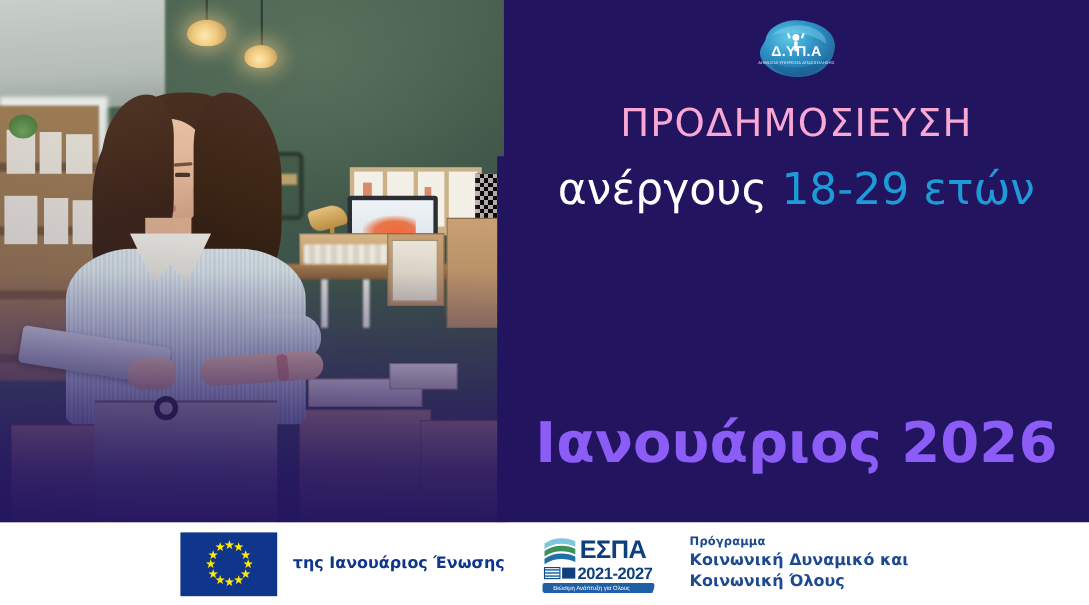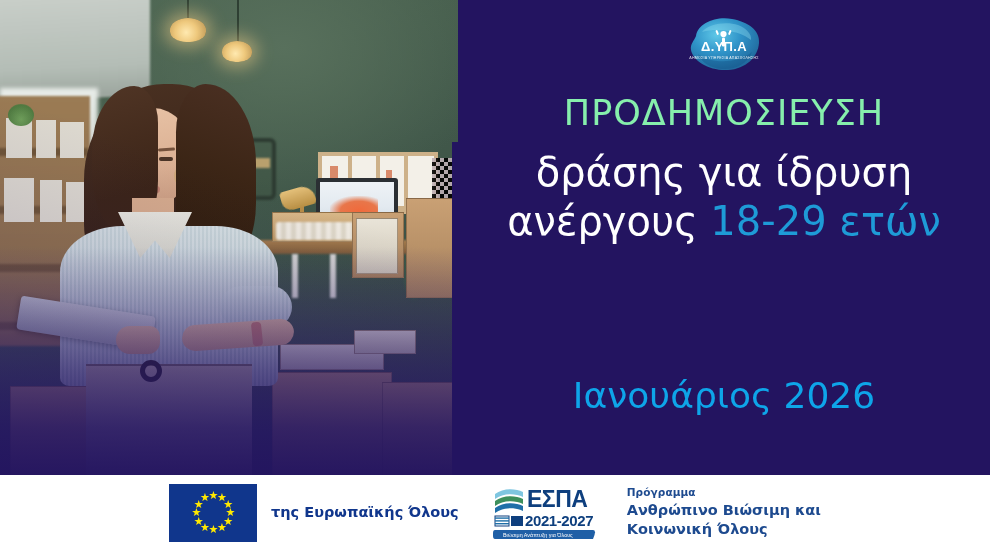--- a/index.html
+++ b/index.html
@@ -279,30 +279,30 @@
 
   .logo-wrap {
     position:absolute; left:50%; top:14px; transform:translateX(-50%);
     width:84px; height:62px;
   }
   .logo-svg { display:block; width:84px; height:62px; }
 
   .headline {
     position:absolute; left:0; top:96px; width:100%;
     font-size:35px; font-weight:400; letter-spacing:1px;
-    color:#86efac; line-height:1;
+    color:#f9a8d4; line-height:1;
   }
   .subhead {
     position:absolute; left:0; top:148px; width:100%;
     font-size:40px; font-weight:400; color:#ffffff; line-height:1.22;
   }
   .accent { color:#1e9bd7; }
   .date {
     position:absolute; left:0; top:378px; width:100%;
-    font-size:36px; font-weight:400; color:#0ea5e9; line-height:1;
+    font-size:51px; font-weight:700; color:#8b5cf6; line-height:1;
   }
 
   
   .footer {
     position:absolute; left:0; top:475px; width:990px; height:75px;
     background:#ffffff;
     display:flex; align-items:center; justify-content:center; gap:0;
   }
   .foot-inner { display:flex; align-items:center; }
 
@@ -446,21 +446,20 @@
             <rect x="47" y="16" width="2" height="5" rx="1" transform="rotate(22 48 18)"></rect>
           </g>
           <text x="42" y="37" text-anchor="middle" fill="#ffffff" font-family="'Liberation Sans', sans-serif" font-size="13" font-weight="bold" letter-spacing="0.3">Δ.ΥΠ.Α</text>
           <text x="42" y="44.5" text-anchor="middle" fill="#ffffff" font-family="'Liberation Sans', sans-serif" font-size="3.6" letter-spacing="0.25" opacity=".92">ΔΗΜΟΣΙΑ ΥΠΗΡΕΣΙΑ ΑΠΑΣΧΟΛΗΣΗΣ</text>
         </svg>
       </div>
 
       <div class="headline">ΠΡΟΔΗΜΟΣΙΕΥΣΗ</div>
 
       <div class="subhead">
-        <div>δράσης για ίδρυση</div>
         <div><span>ανέργους </span><span class="accent">18-29 ετών</span></div>
       </div>
 
       <div class="date">Ιανουάριος 2026</div>
     </div>
   </div>
 
   <div class="footer">
     <div class="foot-inner">
 
@@ -472,21 +471,21 @@
           <span class="eu-star" style="left: 54.2224px; top: 33px;">★</span>
           <span class="eu-star" style="left: 48px; top: 39.2224px;">★</span>
           <span class="eu-star" style="left: 39.5px; top: 41.5px;">★</span>
           <span class="eu-star" style="left: 31px; top: 39.2224px;">★</span>
           <span class="eu-star" style="left: 24.7776px; top: 33px;">★</span>
           <span class="eu-star" style="left: 22.5px; top: 24.5px;">★</span>
           <span class="eu-star" style="left: 24.7776px; top: 16px;">★</span>
           <span class="eu-star" style="left: 31px; top: 9.77757px;">★</span>
         </div>
       <div class="eu-text">
-        <div>της Ευρωπαϊκής Όλους</div>
+        <div>της Ιανουάριος Ένωσης</div>
       </div>
 
       <div class="espa">
         <svg class="espa-svg" viewBox="0 0 106 62" xmlns="http://www.w3.org/2000/svg">
           <g>
             <path d="M2 12 C10 6, 22 6, 30 10 L30 15 C22 11, 10 11, 2 17 Z" fill="#7fc6e0"></path>
             <path d="M2 19 C10 13, 22 13, 30 17 L30 22 C22 18, 10 18, 2 24 Z" fill="#3d8f5c"></path>
             <path d="M2 26 C10 20, 22 20, 30 24 L30 29 C22 25, 10 25, 2 31 Z" fill="#1f6fa8"></path>
           </g>
           <text x="34" y="25" fill="#0e3f7e" font-family="'Liberation Sans', sans-serif" font-size="23" font-weight="bold" letter-spacing="-0.5">ΕΣΠΑ</text>
@@ -498,19 +497,19 @@
           </g>
           <rect x="18" y="34" width="12" height="10" fill="#0e3f7e"></rect>
           <text x="32" y="44" fill="#0e3f7e" font-family="'Liberation Sans', sans-serif" font-size="15" font-weight="bold" letter-spacing="-0.4">2021-2027</text>
           <path d="M2 48 L100 48 Q104 48 100 57 L2 57 Q0 57 0 54 L0 51 Q0 48 2 48 Z" fill="#1f5fa6"></path>
           <text x="10" y="54.6" fill="#ffffff" font-family="'Liberation Sans', sans-serif" font-size="5.4">Βιώσιμη Ανάπτυξη για Όλους</text>
         </svg>
       </div>
 
       <div class="prog">
         <div class="prog-kicker">Πρόγραμμα</div>
-        <div class="prog-title">Ανθρώπινο Βιώσιμη και</div>
+        <div class="prog-title">Κοινωνική Δυναμικό και</div>
         <div class="prog-title">Κοινωνική Όλους</div>
       </div>
 
     </div>
   </div>
 </div>
 
 </body></html>

